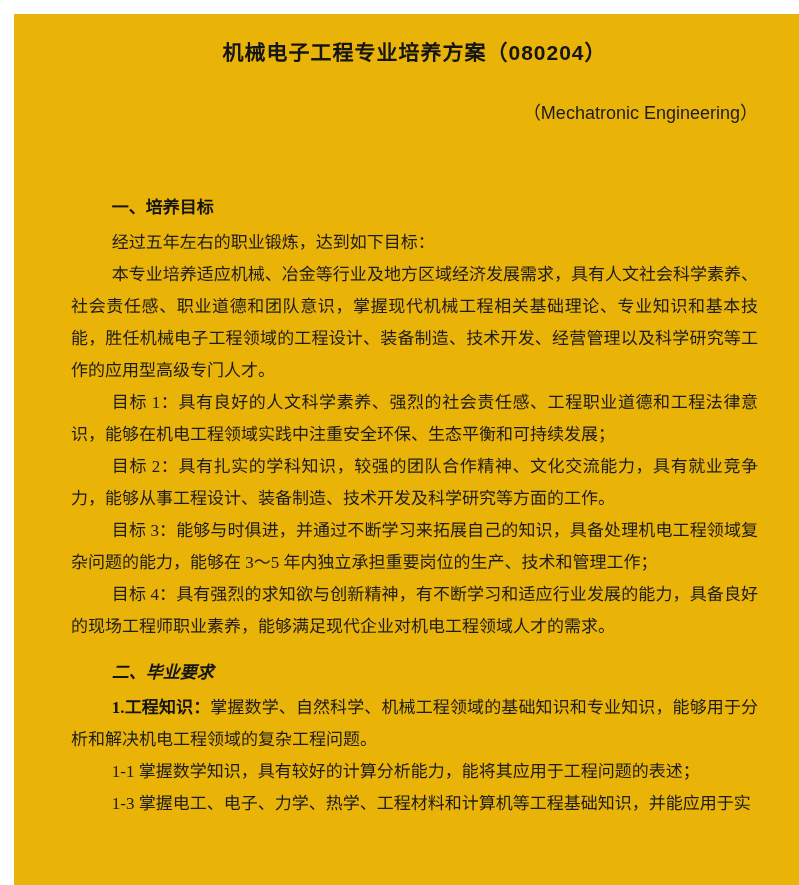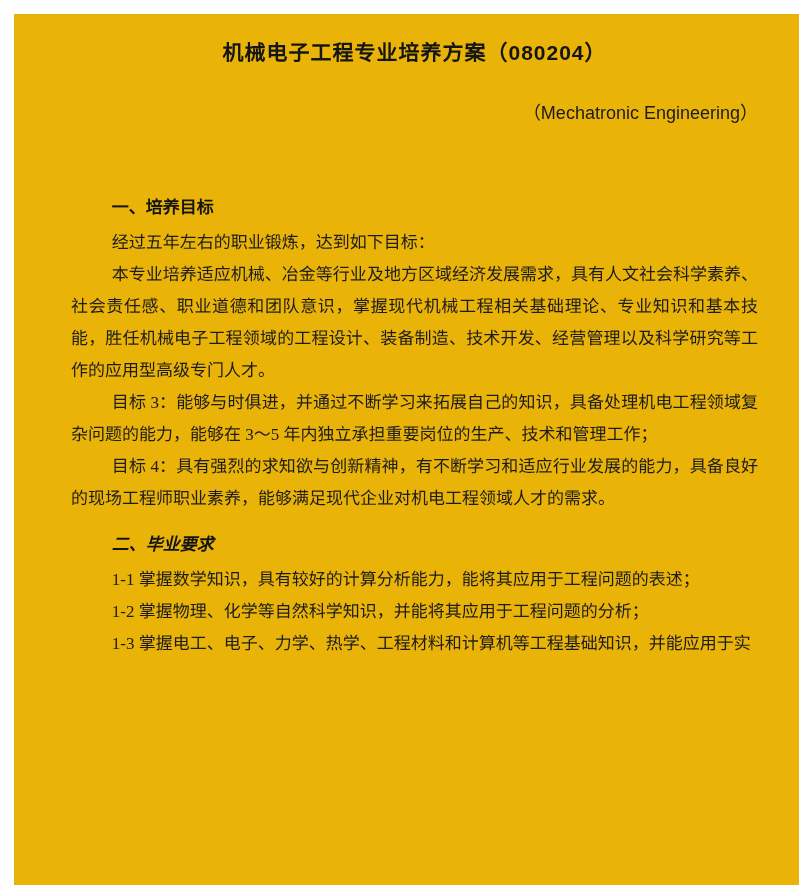--- a/index.html
+++ b/index.html
@@ -77,29 +77,31 @@
   <h1 class="doc-title">机械电子工程专业培养方案（080204）</h1>
 
   <h2 class="doc-subtitle">（Mechatronic Engineering）</h2>
 
   <h3 class="sec-heading first">一、培养目标</h3>
 
   <p class="body">经过五年左右的职业锻炼，达到如下目标：</p>
 
   <p class="body">本专业培养适应机械、冶金等行业及地方区域经济发展需求，具有人文社会科学素养、社会责任感、职业道德和团队意识，掌握现代机械工程相关基础理论、专业知识和基本技能，胜任机械电子工程领域的工程设计、装备制造、技术开发、经营管理以及科学研究等工作的应用型高级专门人才。</p>
 
+  <p class="body">目标 1：具有良好的人文科学素养、强烈的社会责任感、工程职业道德和工程法律意识，能够在机电工程领域实践中注重安全环保、生态平衡和可持续发展；</p>
 
+  <p class="body">目标 2：具有扎实的学科知识，较强的团队合作精神、文化交流能力，具有就业竞争力，能够从事工程设计、装备制造、技术开发及科学研究等方面的工作。</p>
 
   <p class="body">目标 3：能够与时俱进，并通过不断学习来拓展自己的知识，具备处理机电工程领域复杂问题的能力，能够在 3～5 年内独立承担重要岗位的生产、技术和管理工作；</p>
 
   <p class="body">目标 4：具有强烈的求知欲与创新精神，有不断学习和适应行业发展的能力，具备良好的现场工程师职业素养，能够满足现代企业对机电工程领域人才的需求。</p>
 
   <h3 class="sec-heading second">二、毕业要求</h3>
 
 
+  <p class="body"><span class="lead-bold">1.工程知识：</span><span>掌握数学、自然科学、机械工程领域的基础知识和专业知识，能够用于分析和解决机电工程领域的复杂工程问题。</span></p>
 
   <p class="body">1-1 掌握数学知识，具有较好的计算分析能力，能将其应用于工程问题的表述；</p>
 
-  <p class="body">1-2 掌握物理、化学等自然科学知识，并能将其应用于工程问题的分析；</p>
 
   <p class="body">1-3 掌握电工、电子、力学、热学、工程材料和计算机等工程基础知识，并能应用于实</p>
 
 </div>
 
 </body></html>

